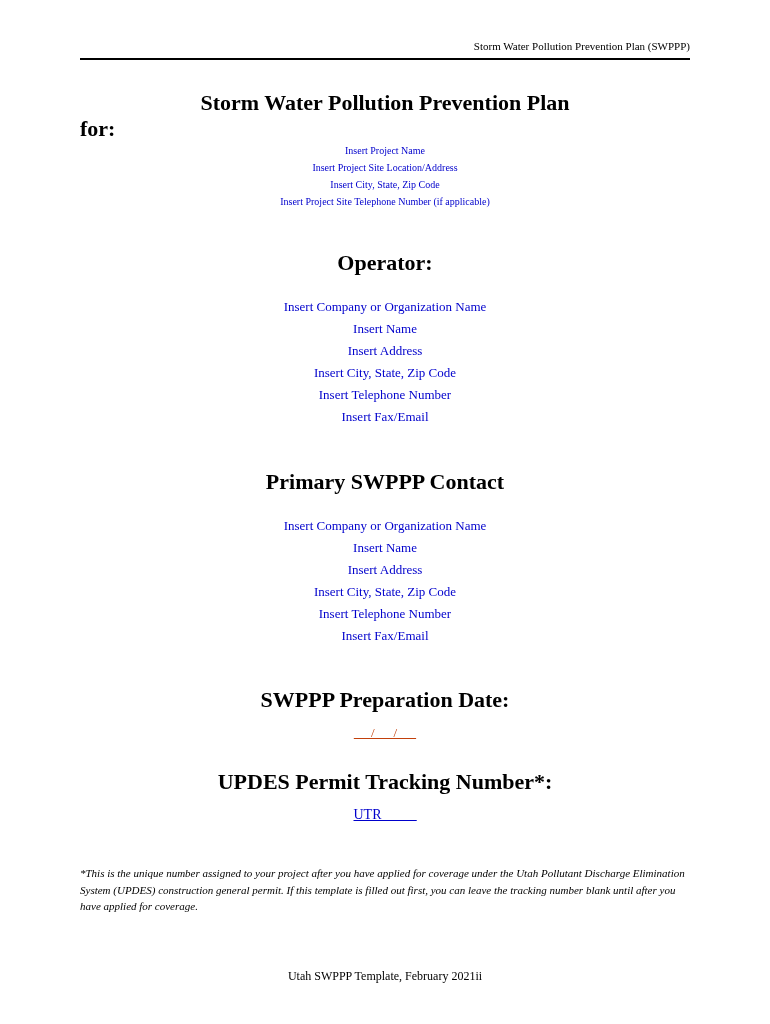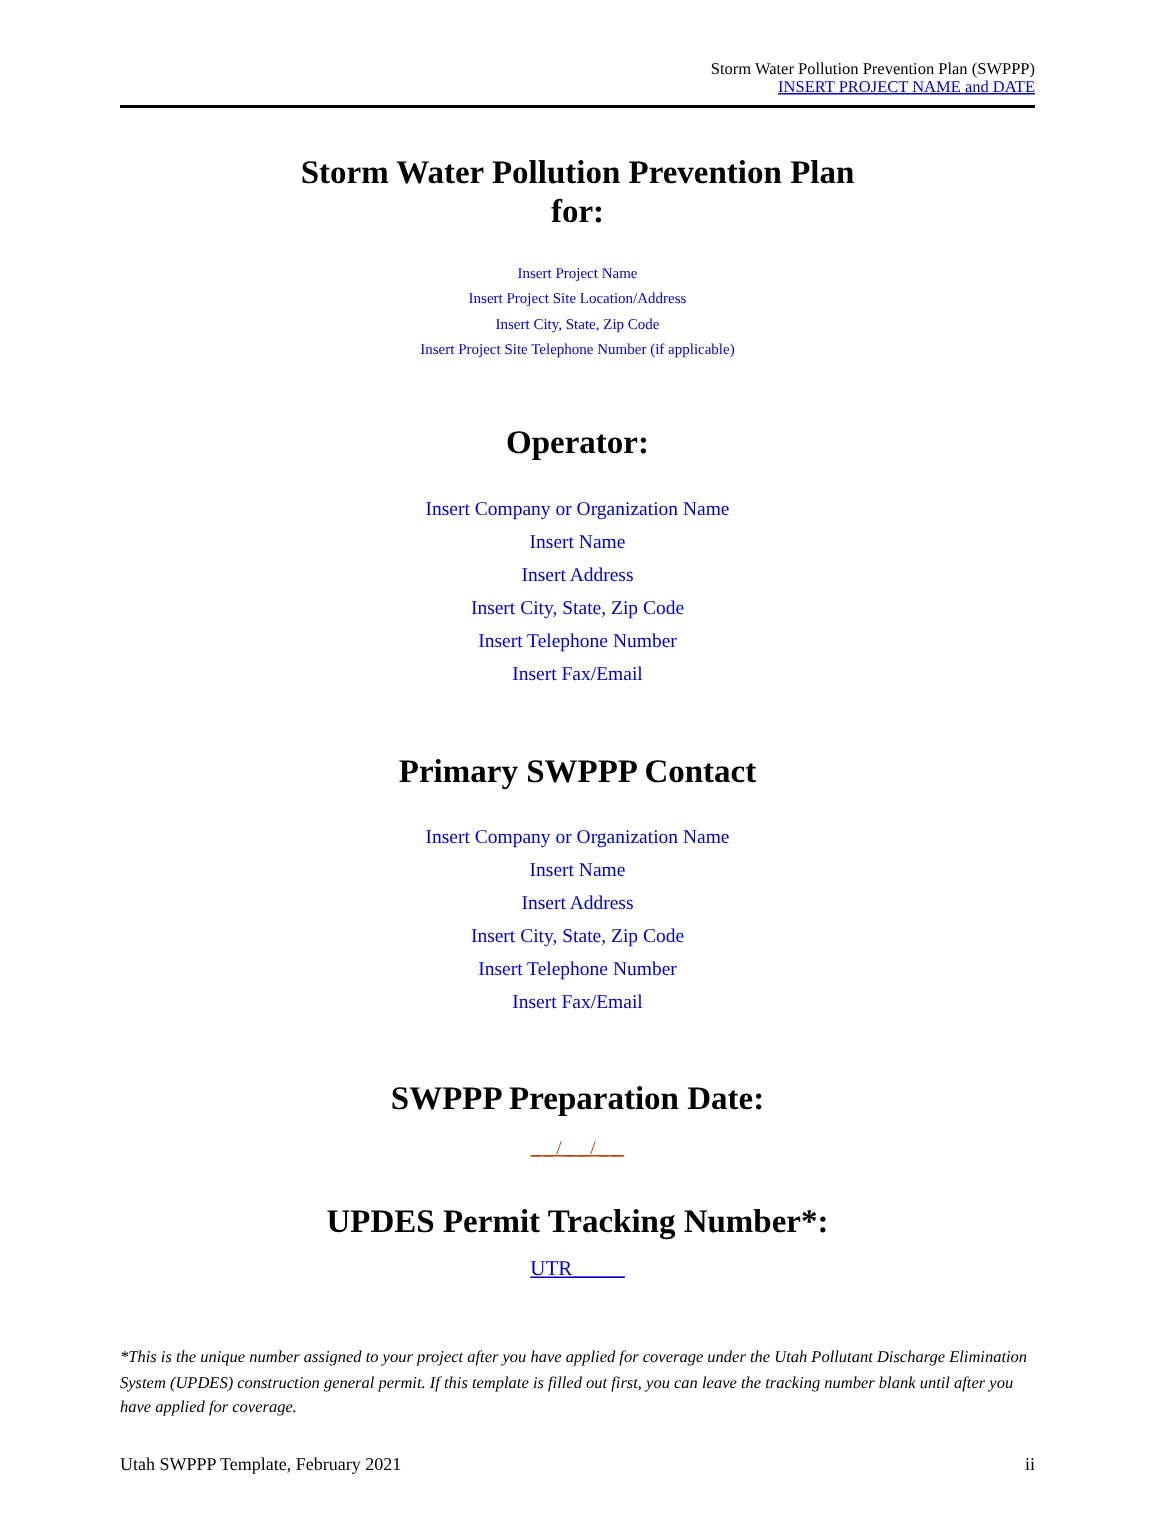--- a/index.html
+++ b/index.html
@@ -49,24 +49,23 @@
     }
 
     .main-title {
       text-align: center;
       font-size: 22px;
       font-weight: bold;
       margin-bottom: 0;
     }
 
     .for-label {
-      text-align: center;
+      text-align: left;
       font-size: 22px;
       font-weight: bold;
-      margin-bottom: 20px;
     }
 
     .section-info {
       text-align: center;
       margin-bottom: 40px;
       line-height: 1.7;
       color: #0000cc;
       font-size: 10px;
     }
 
@@ -121,35 +120,34 @@
       font-style: italic;
       color: #000000;
       line-height: 1.5;
       margin-bottom: auto;
       margin-top: 26px;
     }
 
     .footer {
       margin-top: auto;
       display: flex;
-      justify-content: space-between;
+      justify-content: center;
       font-size: 12px;
       color: #000000;
       padding-top: 20px;
       border-top: none;
     }
   </style>
 </head>
 <body>
 
 <div class="page">
 
   <div class="header">
     <div class="header-line1">Storm Water Pollution Prevention Plan (SWPPP)</div>
-    <div class="header-line2">INSERT PROJECT NAME and DATE</div>
   </div>
 
   <hr class="header-rule">
 
   <div class="main-title">Storm Water Pollution Prevention Plan</div>
 
   <div class="for-label">for:</div>
 
   <div class="section-info">
     <div>Insert Project Name</div>

